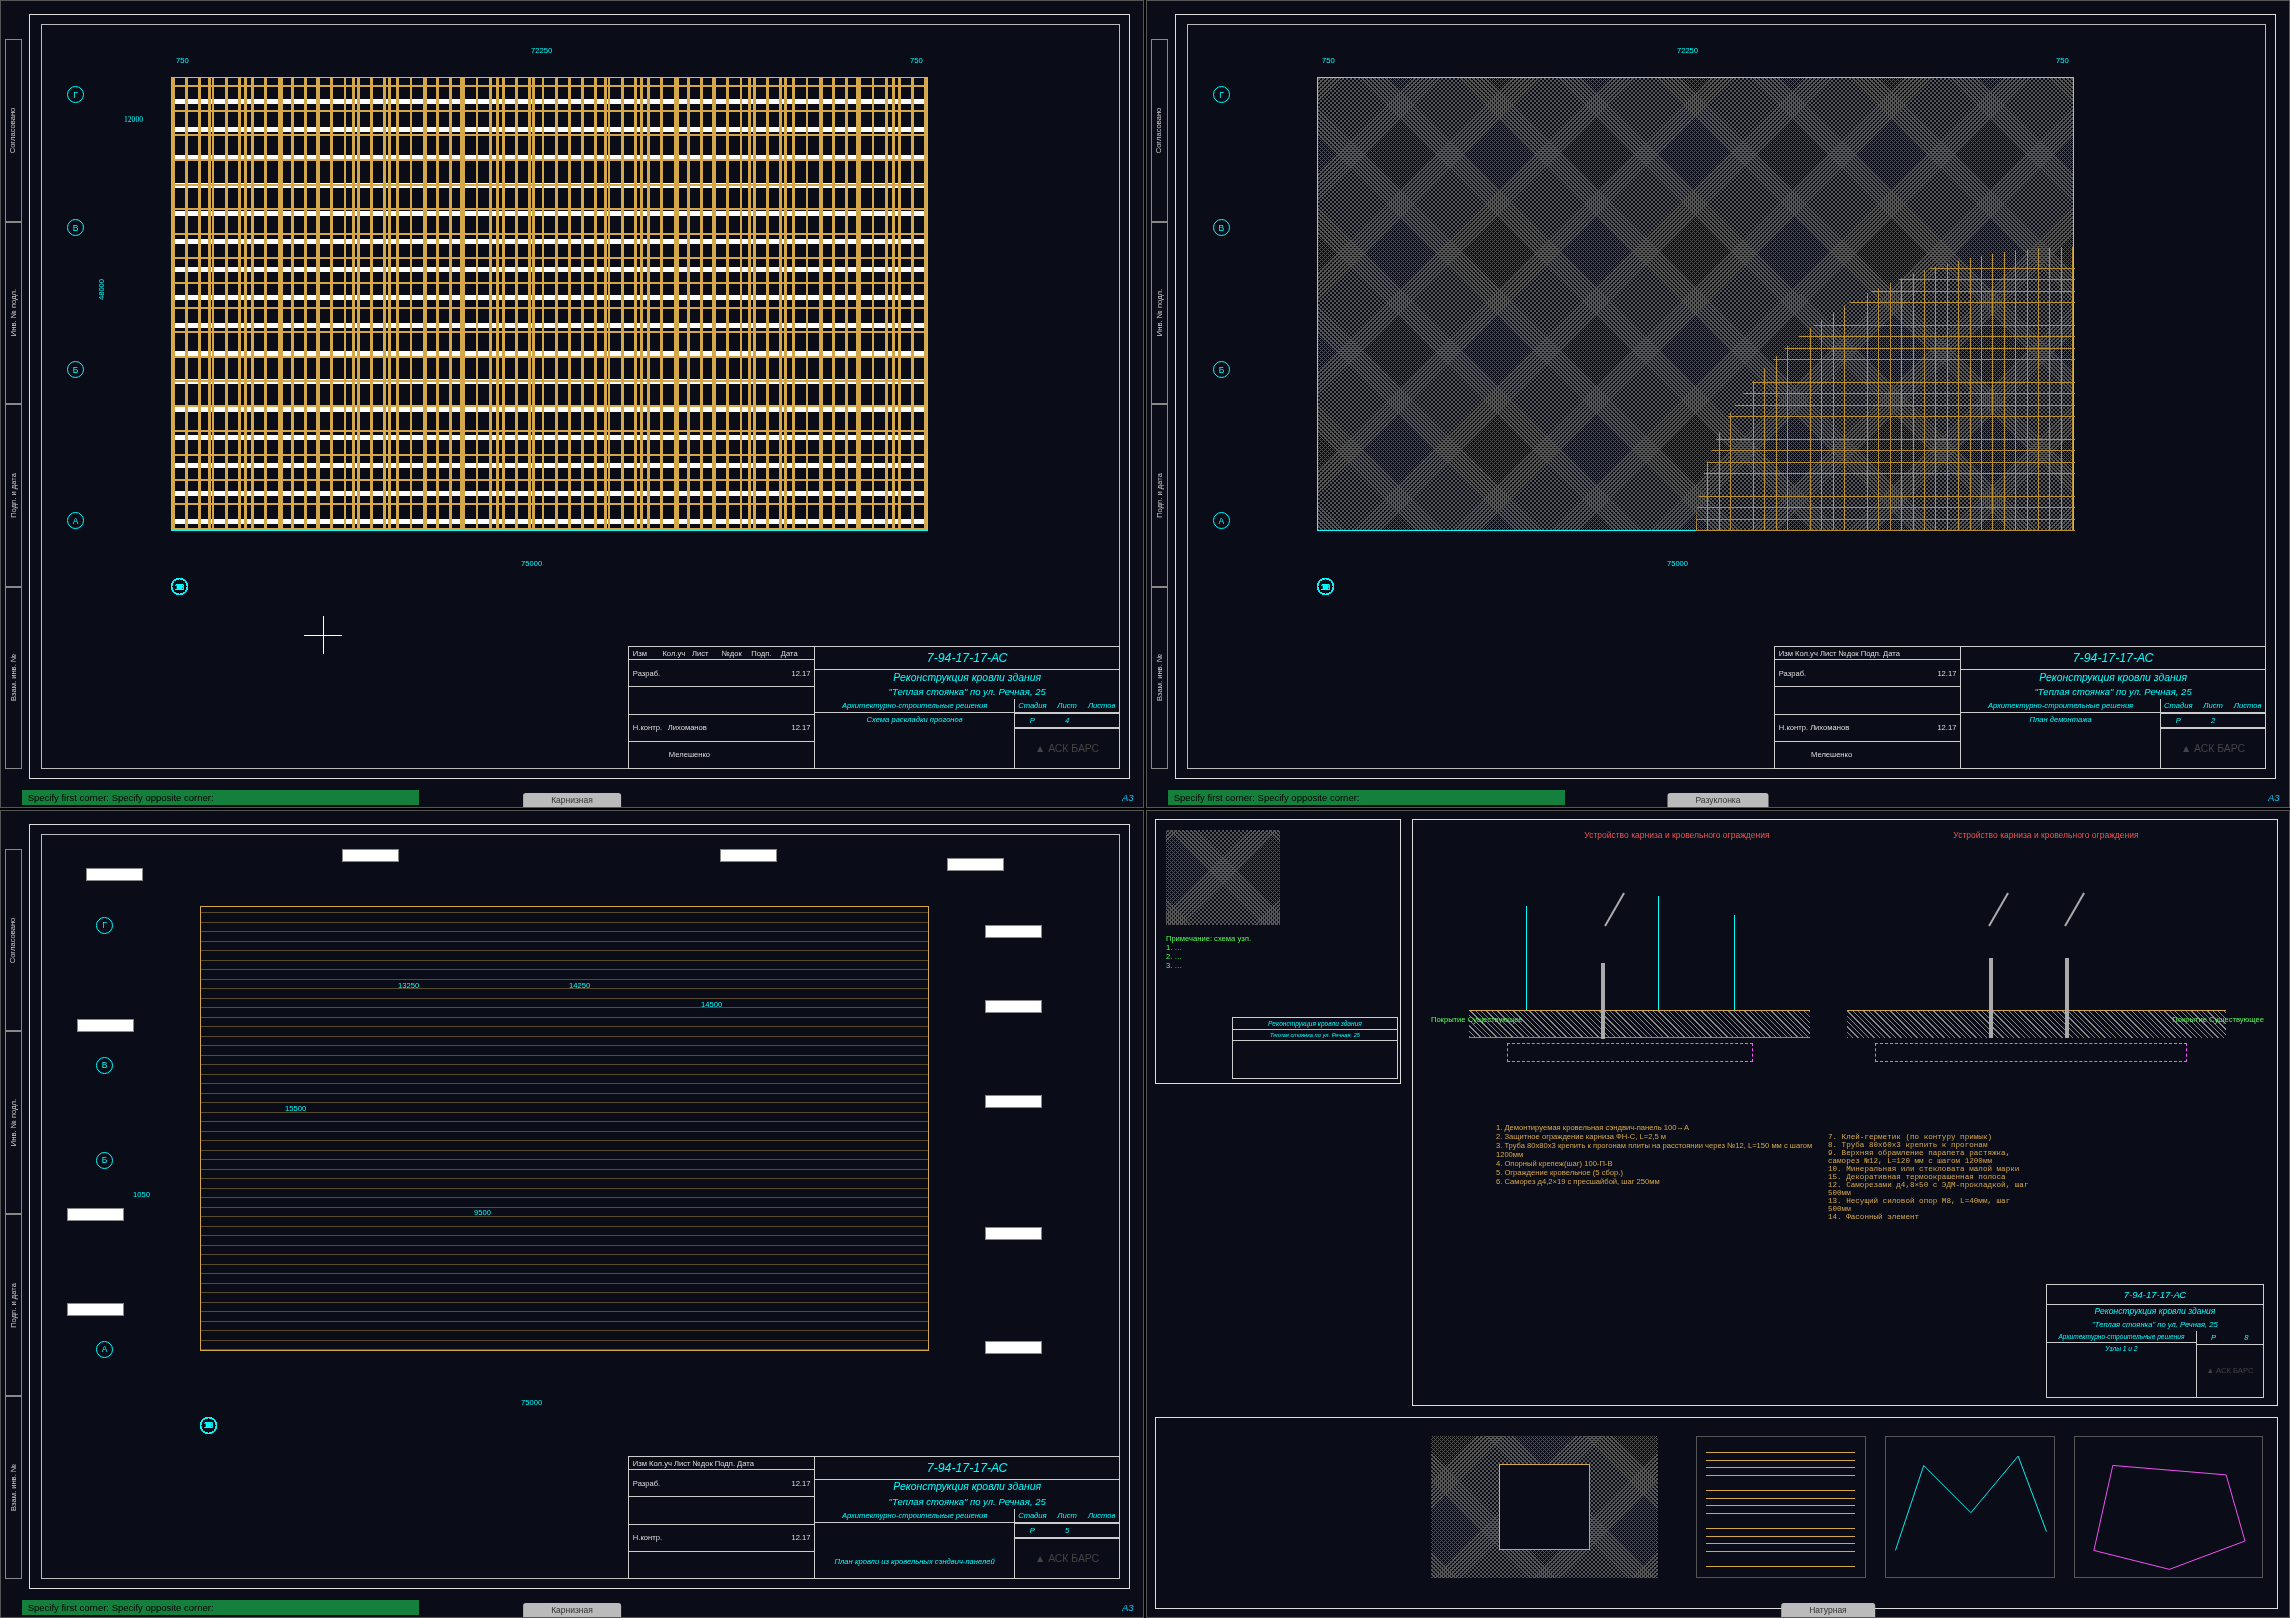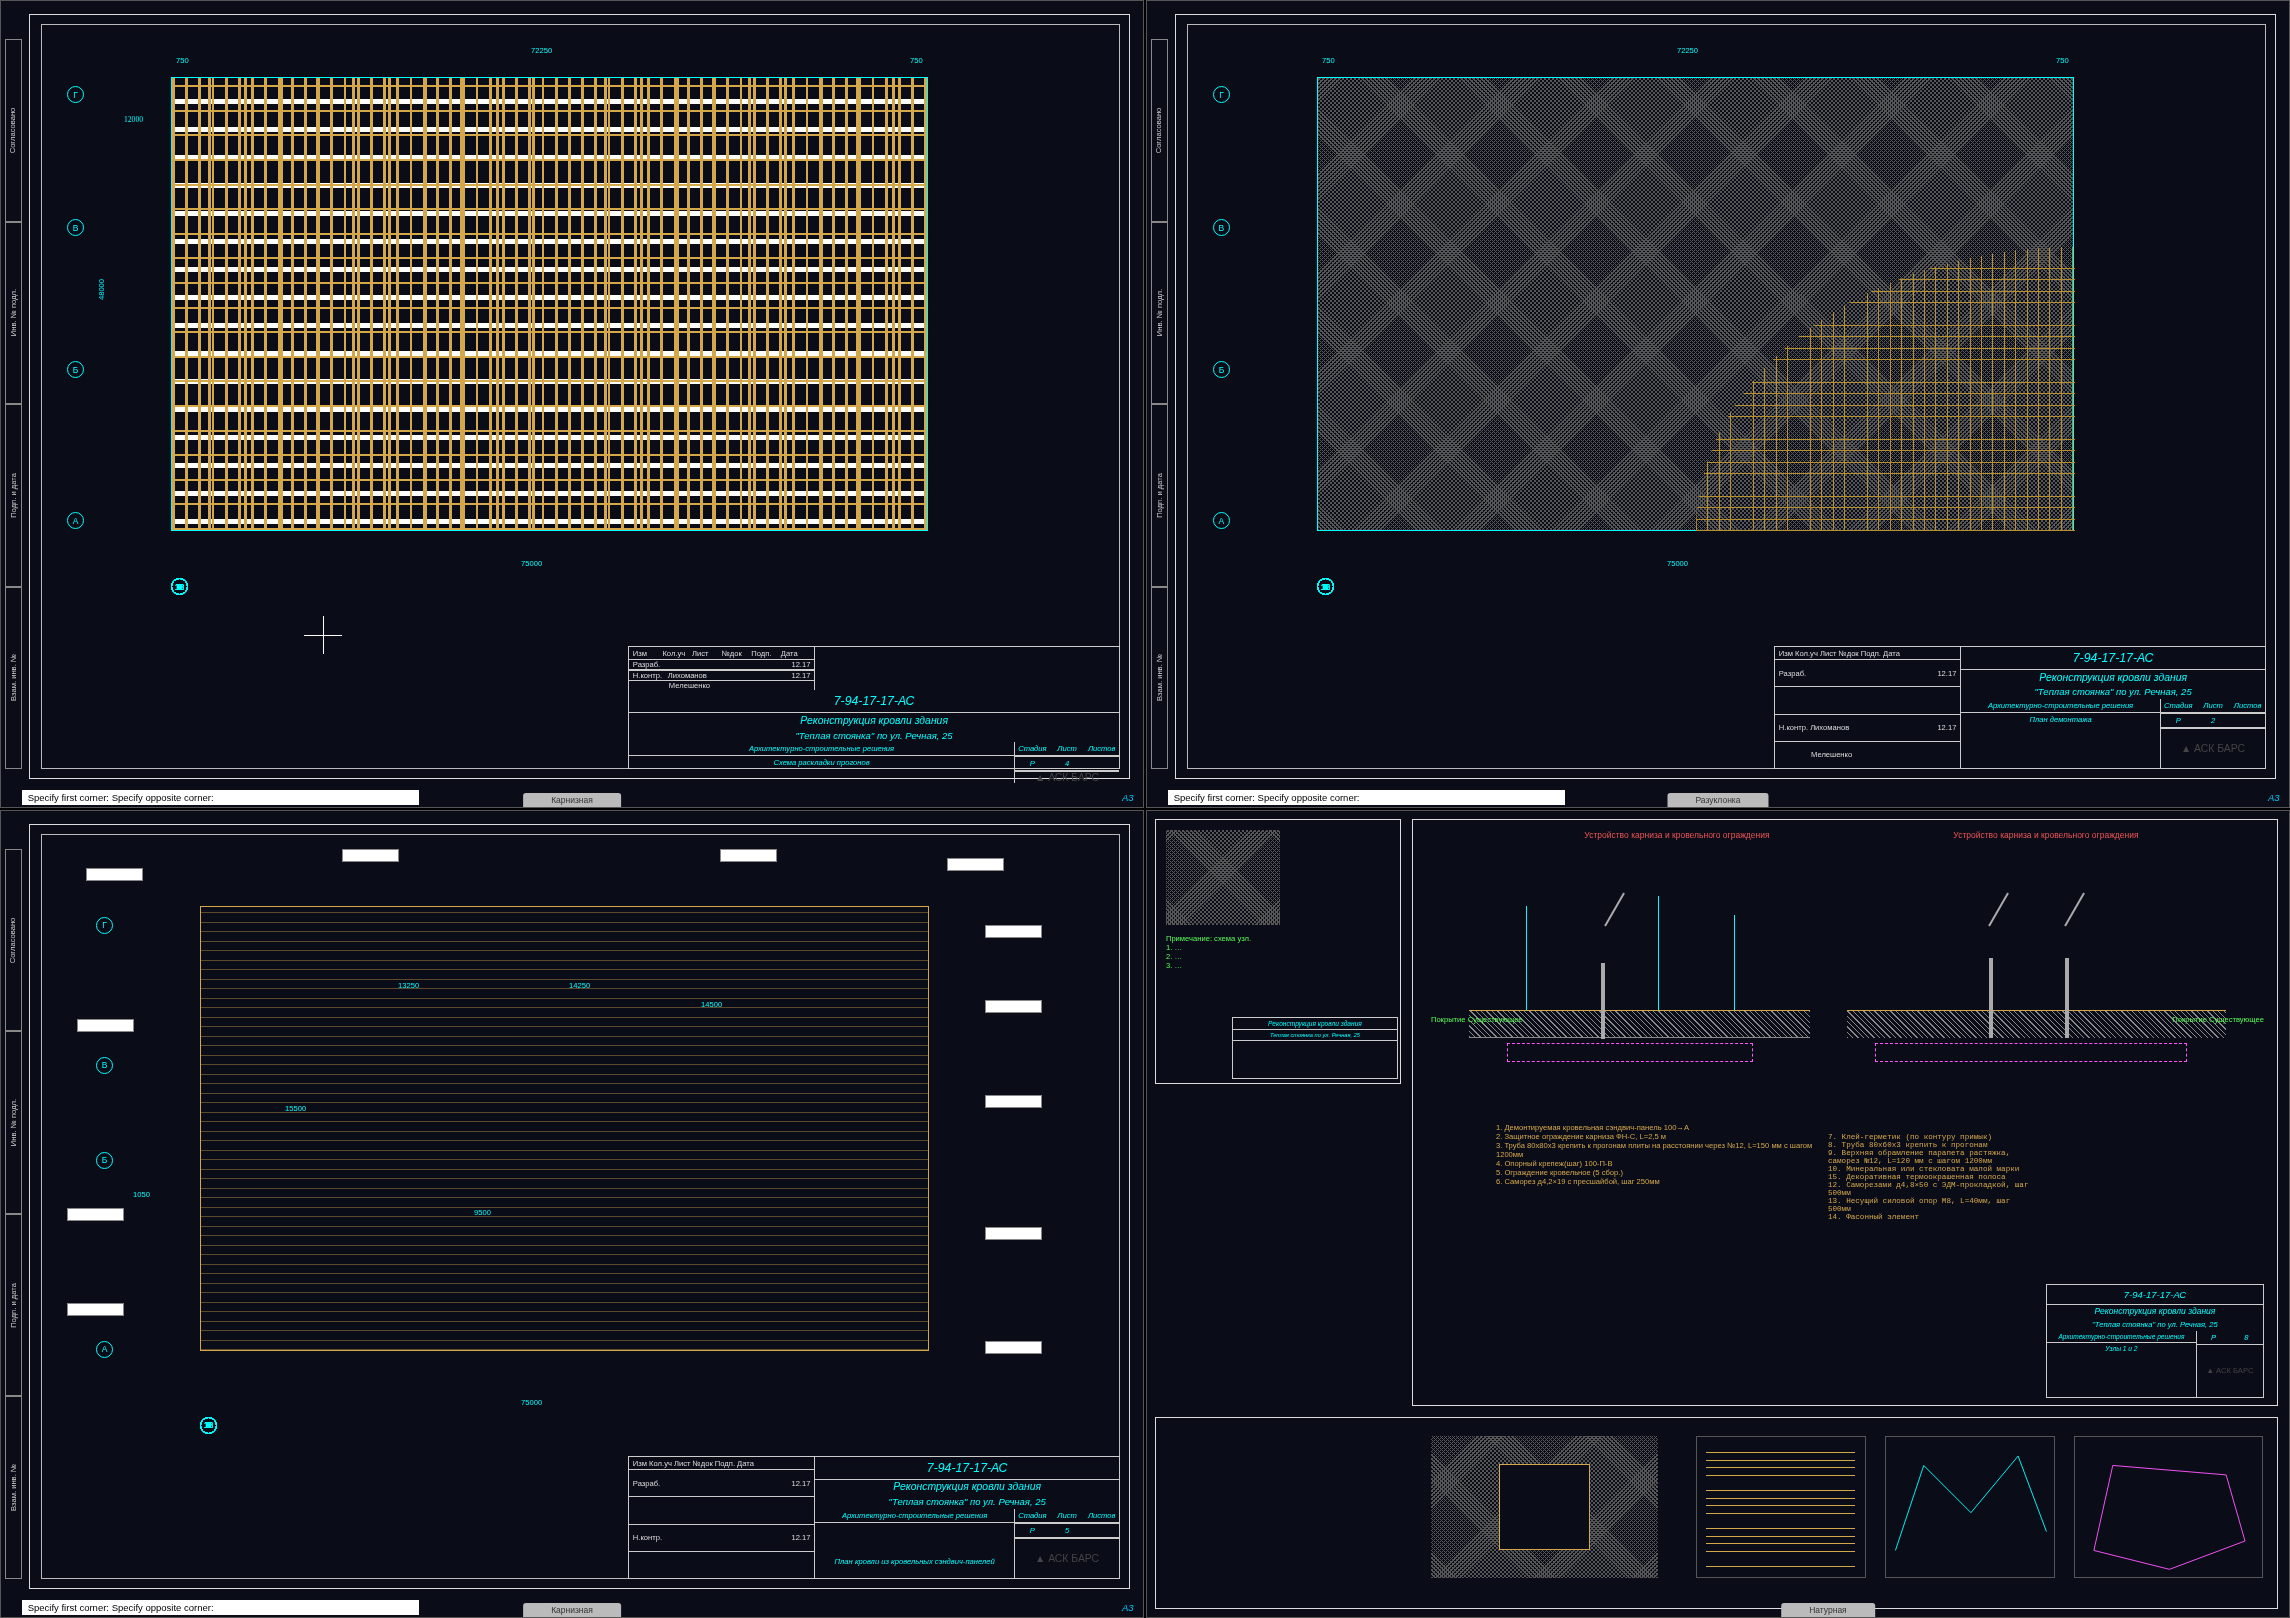--- a/index.html
+++ b/index.html
@@ -21,21 +21,21 @@
   .tb-row { flex:1; border-bottom:0.9px solid #ccc; display:flex; align-items:center; padding:0 3.8px; color:#ddd; font-size:7.6px; }
   .tb-row:last-child { border-bottom:none; }
   .tb-code { color:#0ff; font-size:12.3px; text-align:center; padding:3.8px; border-bottom:0.9px solid #ccc; font-style:italic; }
   .tb-title { color:#0ff; font-size:10.4px; text-align:center; padding:1.9px; font-style:italic; }
   .tb-title2 { color:#0ff; font-size:9.5px; text-align:center; padding:1.9px; font-style:italic; }
   .tb-split { display:flex; flex:1; }
   .tb-split > div { flex:1; border-right:0.9px solid #ccc; display:flex; flex-direction:column; }
   .tb-split > div:last-child { border-right:none; }
   .tb-small { color:#0ff; font-size:7.6px; text-align:center; border-bottom:0.9px solid #ccc; padding:1.9px; font-style:italic; }
   .logo-box { display:flex; align-items:center; justify-content:center; color:#444; font-size:10.4px; }
-  .cmd-bar { position:absolute; bottom:1.9px; left:21px; height:15px; background:#ffffff; color:#000; font-size:9.5px; padding:1.9px 5.7px; width:397px; }
+  .cmd-bar { position:absolute; bottom:1.9px; left:21px; height:15px; background:#15803d; color:#000; font-size:9.5px; padding:1.9px 5.7px; width:397px; }
   .tab-bar { position:absolute; bottom:0; left:50%; transform:translateX(-50%); background:#bbb; color:#333; font-size:8.5px; padding:1.9px 28px; border-radius:2.8px 2.8px 0 0; }
   .fmt-label { position:absolute; bottom:3.8px; right:9.5px; color:#0cf; font-size:9.5px; font-style:italic; }
   .crosshair { position:absolute; width:38px; height:38px; }
   .crosshair::before,.crosshair::after { content:''; position:absolute; background:#fff; }
   .crosshair::before { left:50%; top:0; bottom:0; width:0.9px; }
   .crosshair::after { top:50%; left:0; right:0; height:0.9px; }
   .hatch-stripes { background:repeating-linear-gradient(90deg,#d4a84a 0 2.8px,transparent 2.8px 13.2px),repeating-linear-gradient(0deg,#d4a84a 0 1.9px,transparent 1.9px 24.6px); }
   .hatch-blocks { background-image:
      repeating-linear-gradient(90deg,#d4a84a 0 2.8px,transparent 2.8px 36px),
      repeating-linear-gradient(0deg,transparent 0 5.7px,#fff 5.7px 11.4px,transparent 11.4px 28px);
@@ -104,21 +104,21 @@
 
   <div class="axis-circle" style="left:66px; top:85px;">Г</div>
   <div class="axis-circle" style="left:66px; top:218px;">В</div>
   <div class="axis-circle" style="left:66px; top:360px;">Б</div>
   <div class="axis-circle" style="left:66px; top:511px;">А</div>
 
   <div class="dim-text" style="left:520px; top:558px;">75000</div>
 
   <div class="crosshair" style="left:303px; top:615px;"></div>
 
-  <div class="titleblock" style="right:23px; bottom:38px; width:492px; height:123px;flex-direction:column;">
+  <div class="titleblock" style="right:23px; bottom:38px; width:492px; height:123px;">
     <div class="tb-left">
       <div class="tb-row" style="flex:0 0 13.2px;">
         <span style="flex:1">Изм</span>
         <span style="flex:1">Кол.уч</span>
         <span style="flex:1">Лист</span>
         <span style="flex:1">№док</span>
         <span style="flex:1">Подп.</span>
         <span style="flex:1">Дата</span>
       </div>
       <div class="tb-row">

